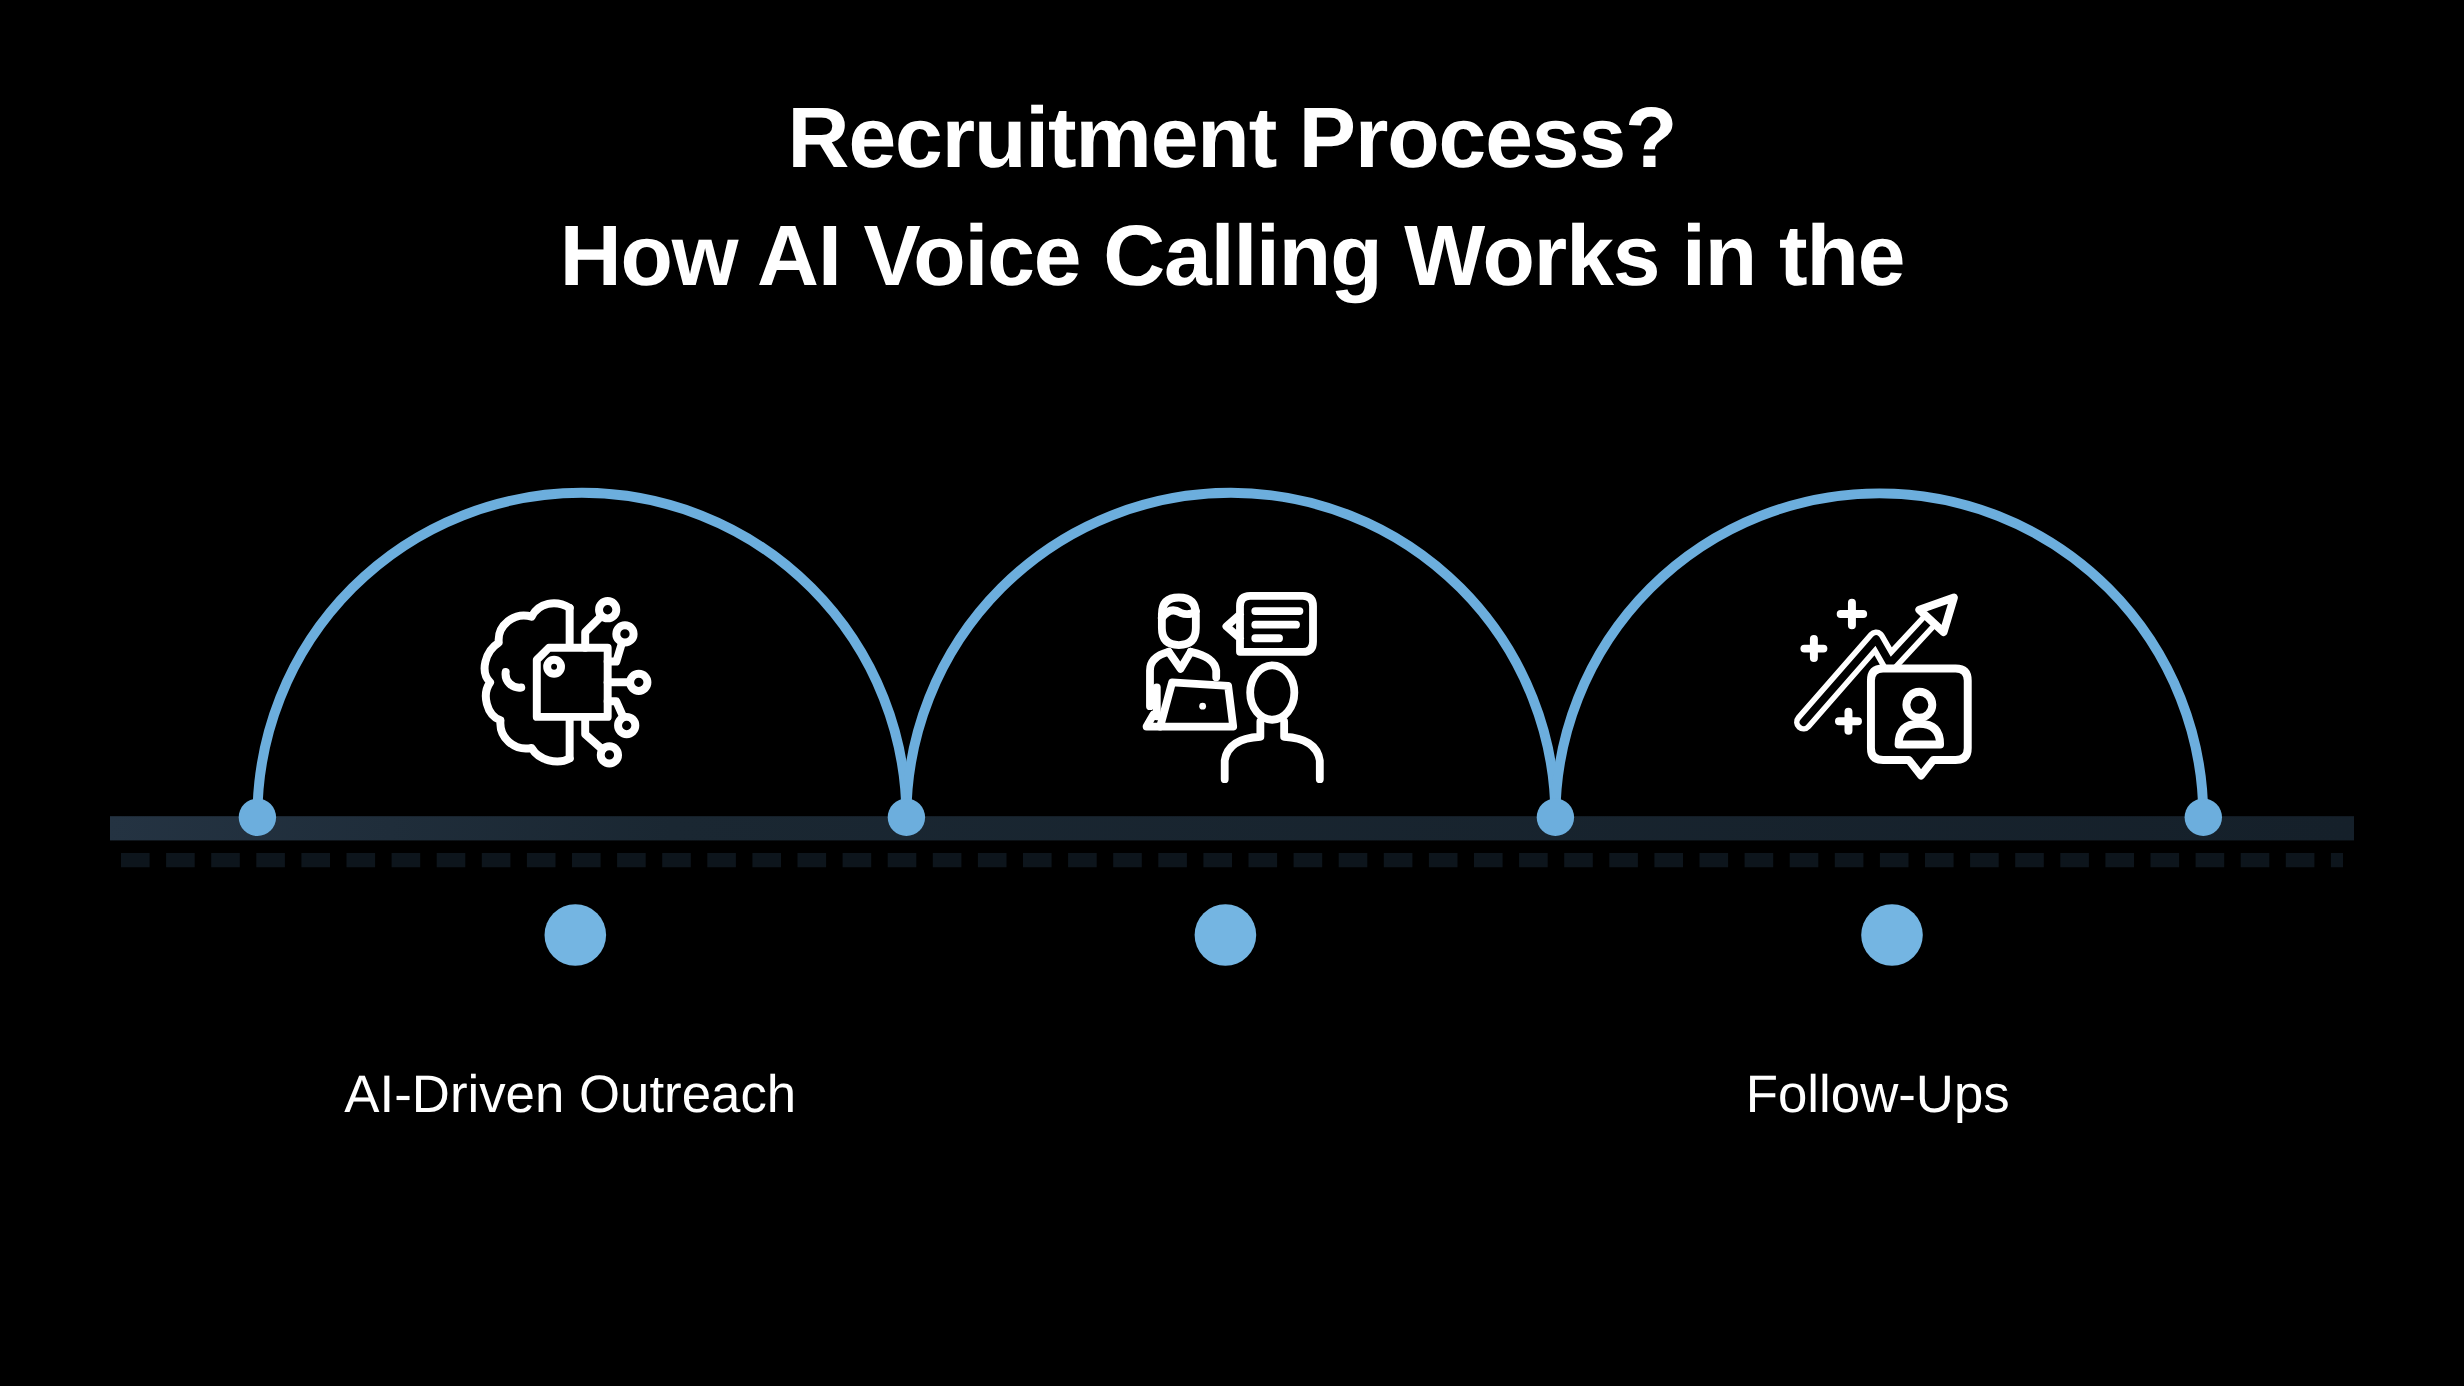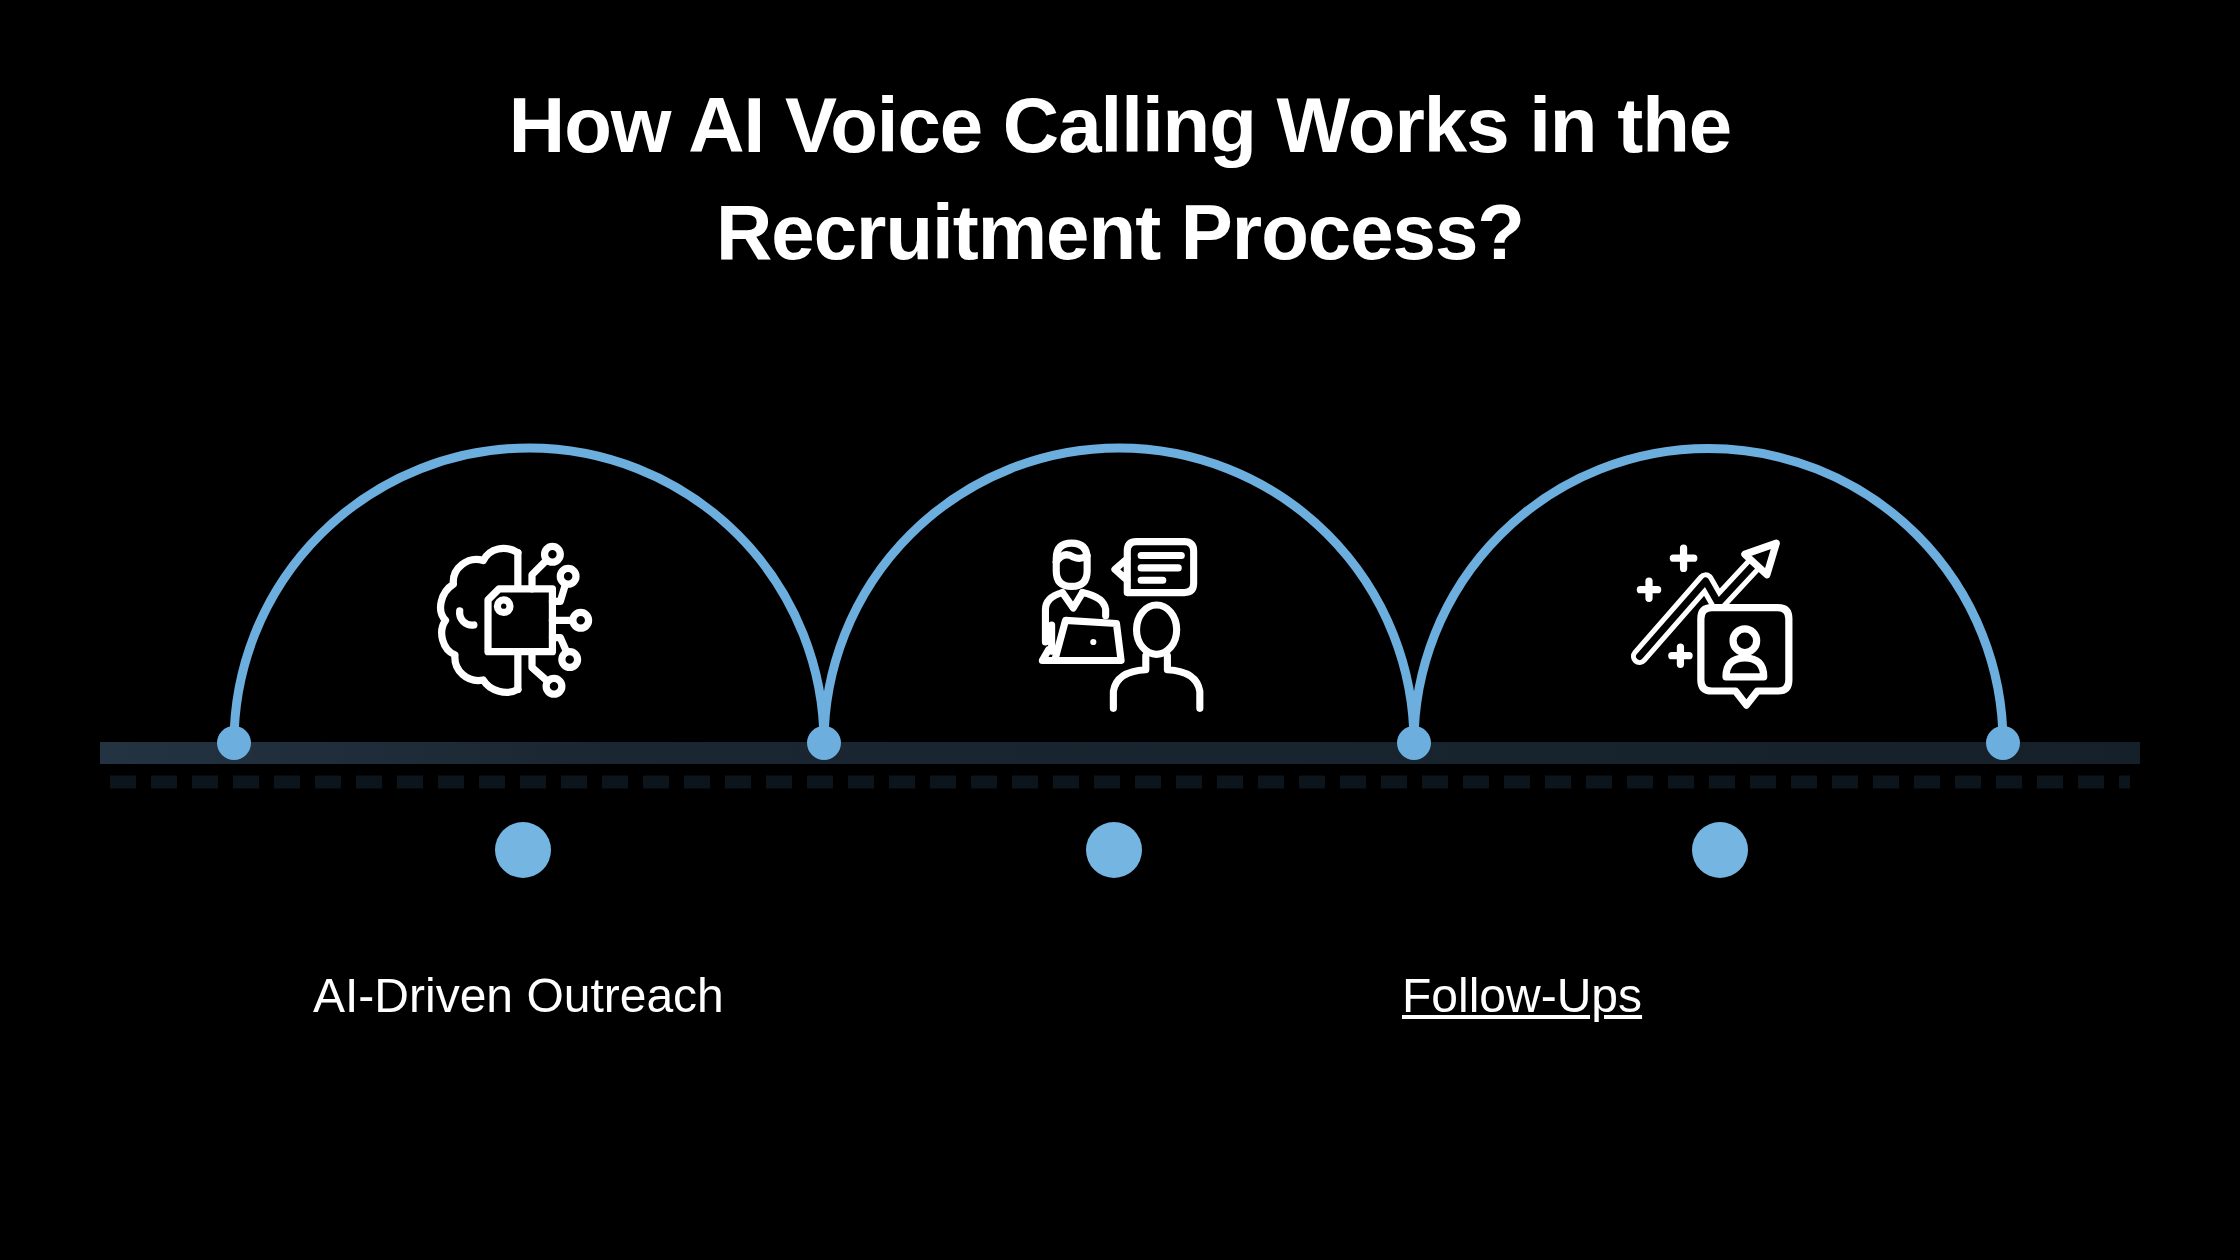--- a/index.html
+++ b/index.html
@@ -45,33 +45,33 @@
     width: 420px;
     transform: translateX(-50%);
     text-align: left;
     color: var(--text-white, #fff);
     font-size: 48px;
     line-height: 72px;
     font-weight: 400;
   }
   .label-1 { left: 523px; }
   .label-2 { left: 1121px; }
-  .label-3 { left: 1612px; text-decoration: underline; }
+  .label-3 { left: 1797px; }
   .ic { stroke: #fff; fill: none; stroke-width: 4.6; stroke-linecap: round; stroke-linejoin: round; }
   .ic-fill { fill: #fff; stroke: none; }
   .ic-bg { fill: #000; }
 </style>
 </head>
 <body>
 
 <div class="canvas">
 
   <h1 class="title">
+    <span>Recruitment Process?</span>
     <span>How AI Voice Calling Works in the</span>
-    <span>Recruitment Process?</span>
   </h1>
 
   <svg class="diagram-svg" viewBox="0 0 2240 1260">
     <defs>
       <linearGradient id="barGrad" x1="0" y1="0" x2="1" y2="0">
         <stop offset="0" stop-color="#243342"></stop>
         <stop offset="0.25" stop-color="#1a2732"></stop>
         <stop offset="1" stop-color="#15202a"></stop>
       </linearGradient>
       <linearGradient id="tlGrad" x1="0" y1="0" x2="1" y2="0">

